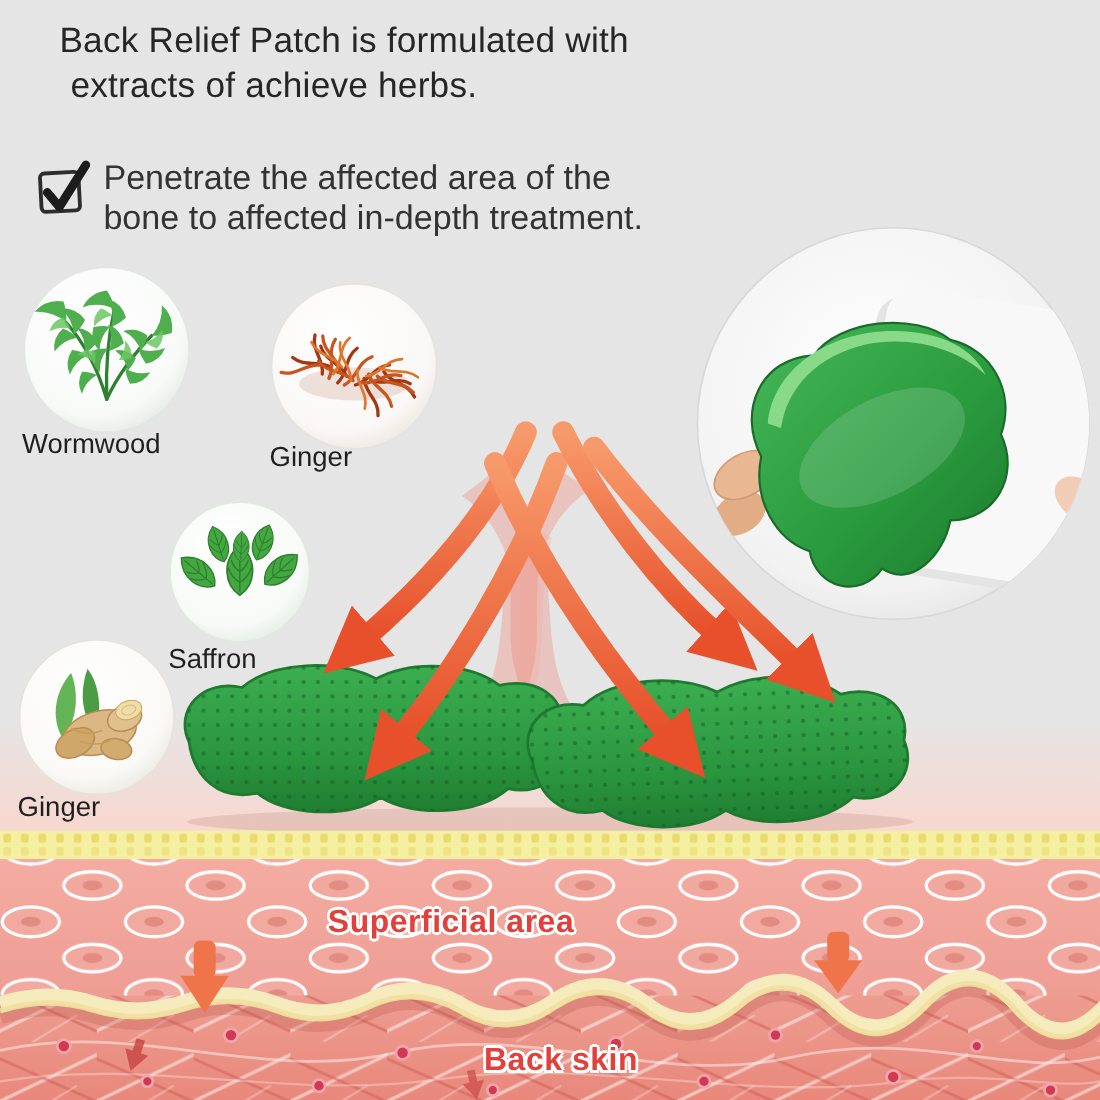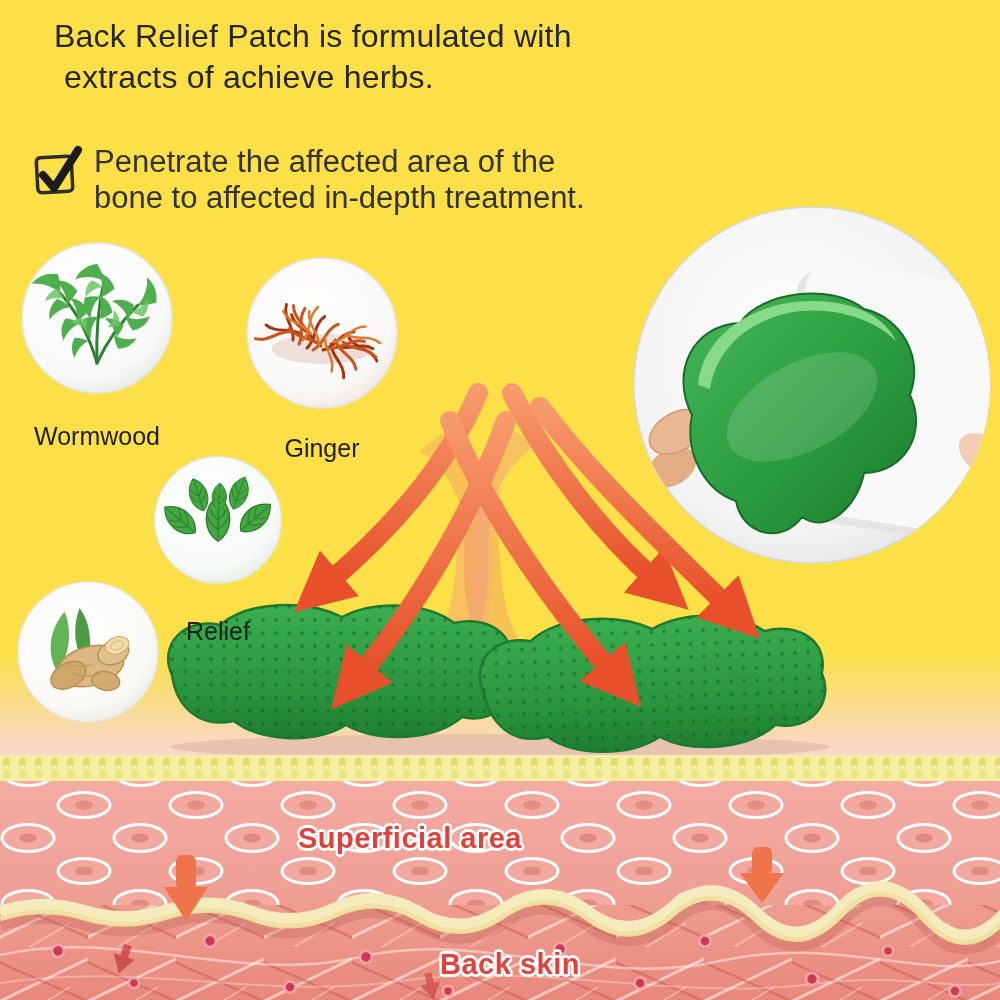--- a/index.html
+++ b/index.html
@@ -1,26 +1,26 @@
 <!DOCTYPE html>
 <html><head>
 <meta charset="utf-8">
 <style>
   html,body{margin:0;padding:0;background:#ffffff;}
-  .stage{position:relative;width:1000px;height:1000px;background:#fde047;overflow:hidden;
+  .stage{position:relative;width:1000px;height:1000px;background:#e5e5e5;overflow:hidden;
          font-family:"Liberation Sans",sans-serif;-webkit-font-smoothing:antialiased;}
   .abs{position:absolute;}
   
   .heading{left:54px;top:16px;font-size:32px;line-height:41px;color:#262626;letter-spacing:.2px;}
   .heading .l2{margin-left:10px;}
   .benefit{left:30px;top:138px;display:flex;align-items:flex-start;}
   .benefit .txt{font-size:31px;line-height:36px;color:#333333;margin-left:8px;margin-top:6px;}
   
   .ball{border-radius:50%;}
-  .ball-label{font-size:25px;color:#1f1f1f;text-align:center;margin-top:32px;}
+  .ball-label{font-size:25px;color:#1f1f1f;}
   
   .skin-label{font-weight:bold;font-size:29px;color:#e2413b;text-align:center;letter-spacing:.5px;
     text-shadow:-2px -2px 0 #fff,2px -2px 0 #fff,-2px 2px 0 #fff,2px 2px 0 #fff,
                  0 -2.6px 0 #fff,0 2.6px 0 #fff,-2.6px 0 0 #fff,2.6px 0 0 #fff;}
   .bg-fade{left:0;top:652px;width:1000px;height:103px;
     background:linear-gradient(to bottom,rgba(250,221,214,0),#f8d7cf);}
 </style>
 </head>
 <body>
 
@@ -200,21 +200,21 @@
     <circle cx="77" cy="77" r="75" fill="url(#mball)" stroke="#e0e8e0" stroke-width="1.5"></circle>
     <g>
       <use href="#mleaf" transform="translate(77 102) scale(1.15)"></use>
       <use href="#mleaf" transform="translate(50 92) rotate(-50)"></use>
       <use href="#mleaf" transform="translate(104 90) rotate(48)"></use>
       <use href="#mleaf" transform="translate(60 66) rotate(-18) scale(.85)"></use>
       <use href="#mleaf" transform="translate(95 64) rotate(20) scale(.85)"></use>
       <use href="#mleaf" transform="translate(78 66) rotate(2) scale(.7)"></use>
     </g>
   </svg>
-  <div class="abs ball-label" style="left:153px;top:585px;width:130px;">Relief</div>
+  <div class="abs ball-label" style="left:153px;top:585px;width:130px;">Saffron</div>
 
   <svg class="abs ball" style="left:16px;top:580px;" width="144" height="144" viewBox="0 0 154 154">
     <defs>
       <radialGradient id="gball" cx="42%" cy="35%" r="75%">
         <stop offset="0%" stop-color="#ffffff"></stop>
           <stop offset="72%" stop-color="#faf9f6"></stop>
         <stop offset="92%" stop-color="#ece9e2"></stop>
           <stop offset="100%" stop-color="#ddd9d0"></stop>
       </radialGradient>
     </defs>

